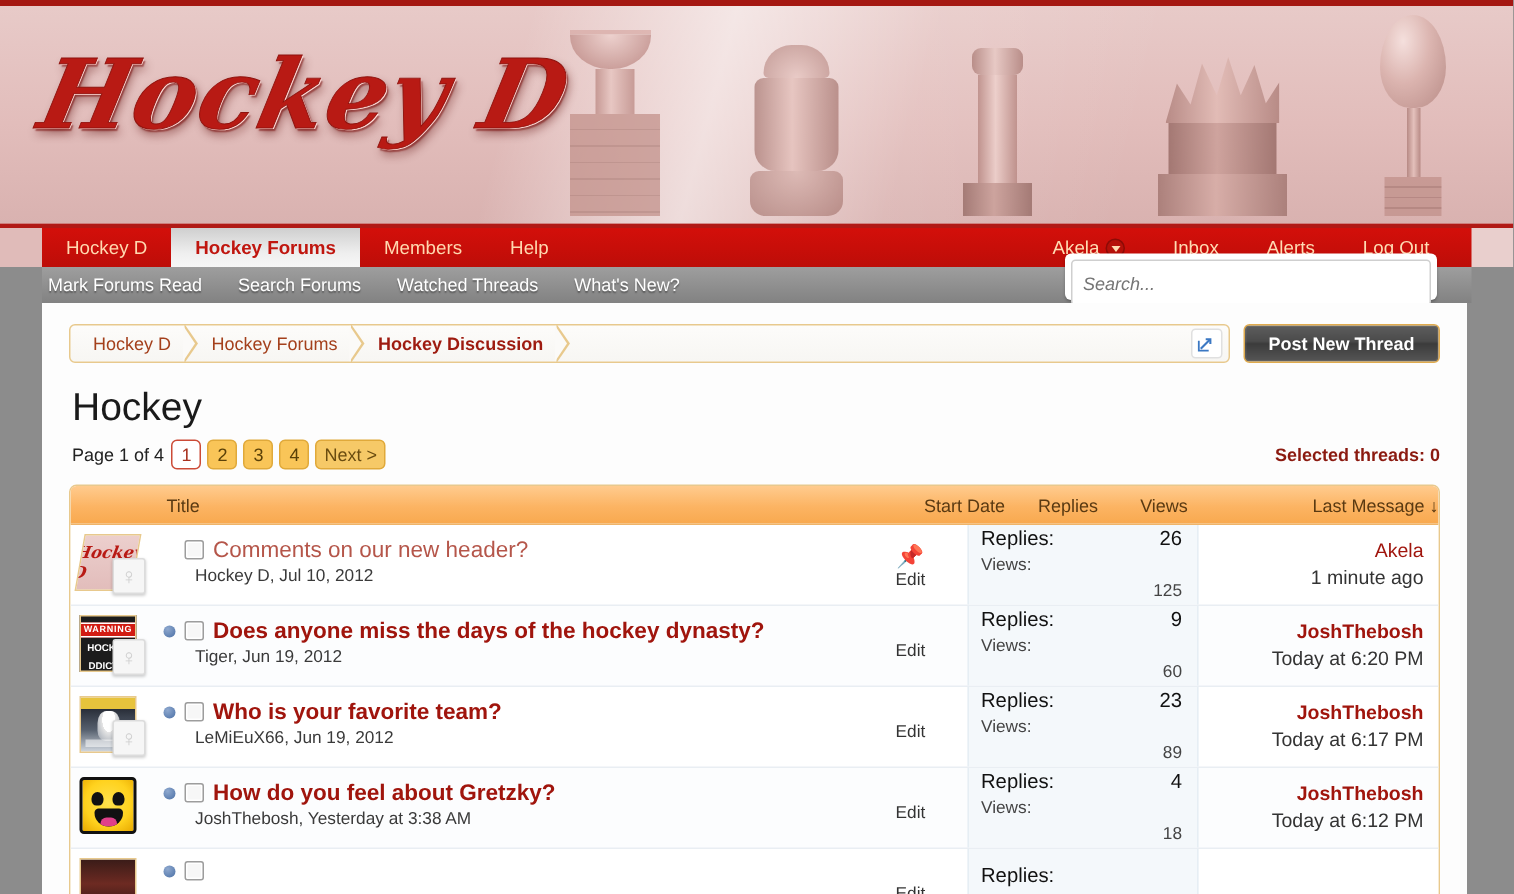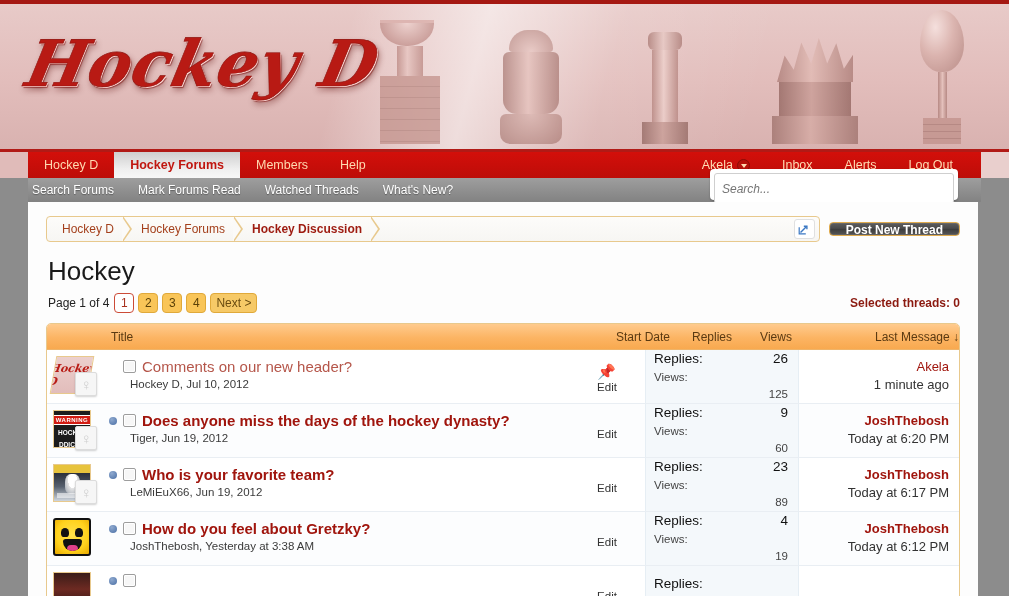--- a/index.html
+++ b/index.html
@@ -185,21 +185,21 @@
     border-top:12px solid transparent; border-bottom:12px solid transparent;
     border-left:8px solid #fbfaf8;
   }
   .popup-btn {
     position:absolute; right:4px; top:2px;
     width:21px; height:20px; border:1px solid #e0e0e0; border-radius:3px;
     background:#fff; display:flex; align-items:center; justify-content:center;
     cursor:pointer;
   }
   .btn-primary {
-    height:14px; padding:0 16px;
+    height:26px; padding:0 16px;
     border:1px solid #e0ab4e; border-radius:4px;
     background:linear-gradient(180deg,#5d5d5d 0%,#4a4a4a 45%,#3b3b3b 50%,#565656 100%);
     color:#fff; font-size:12px; font-weight:bold; cursor:pointer;
     box-shadow:inset 0 0 0 1px rgba(255,255,255,.08);
     white-space:nowrap;
   }
   h1.page-title {
     margin: 14px 0 6px 2px;
     font-size: 26px; font-weight:normal; color:#1a1a1a;
     font-family:"Liberation Sans", sans-serif;
@@ -419,22 +419,22 @@
           <span class="caret"></span>
         </div>
         <div class="nav-tab">Inbox</div>
         <div class="nav-tab">Alerts</div>
         <div class="nav-tab">Log Out</div>
       </div>
     </div>
 
     <div class="nav-sub"></div>
     <div class="sub-items">
+      <div class="sub-item">Mark Forums Read</div>
       <div class="sub-item">Search Forums</div>
-      <div class="sub-item">Mark Forums Read</div>
       <div class="sub-item">Watched Threads</div>
       <div class="sub-item">What's New?</div>
     </div>
 
     <div class="searchbox">
       <input type="text" placeholder="Search..." style="">
     </div>
   </div>
 
   <div class="body-area">
@@ -609,21 +609,21 @@
           <div class="c-start">
             <span class="edit-link">Edit</span>
           </div>
           <div class="c-stats">
             <div class="stat replies">
               <span class="k">Replies:</span>
               <span class="v">4</span>
             </div>
             <div class="stat views">
               <span class="k">Views:</span>
-              <span class="v">19</span>
+              <span class="v">18</span>
             </div>
           </div>
           <div class="c-last">
             <div class="lm-user">JoshThebosh</div>
             <div class="lm-time">Today at 6:12 PM</div>
           </div>
         </div>
 
         <div class="row">
           <div class="c-avatar">

